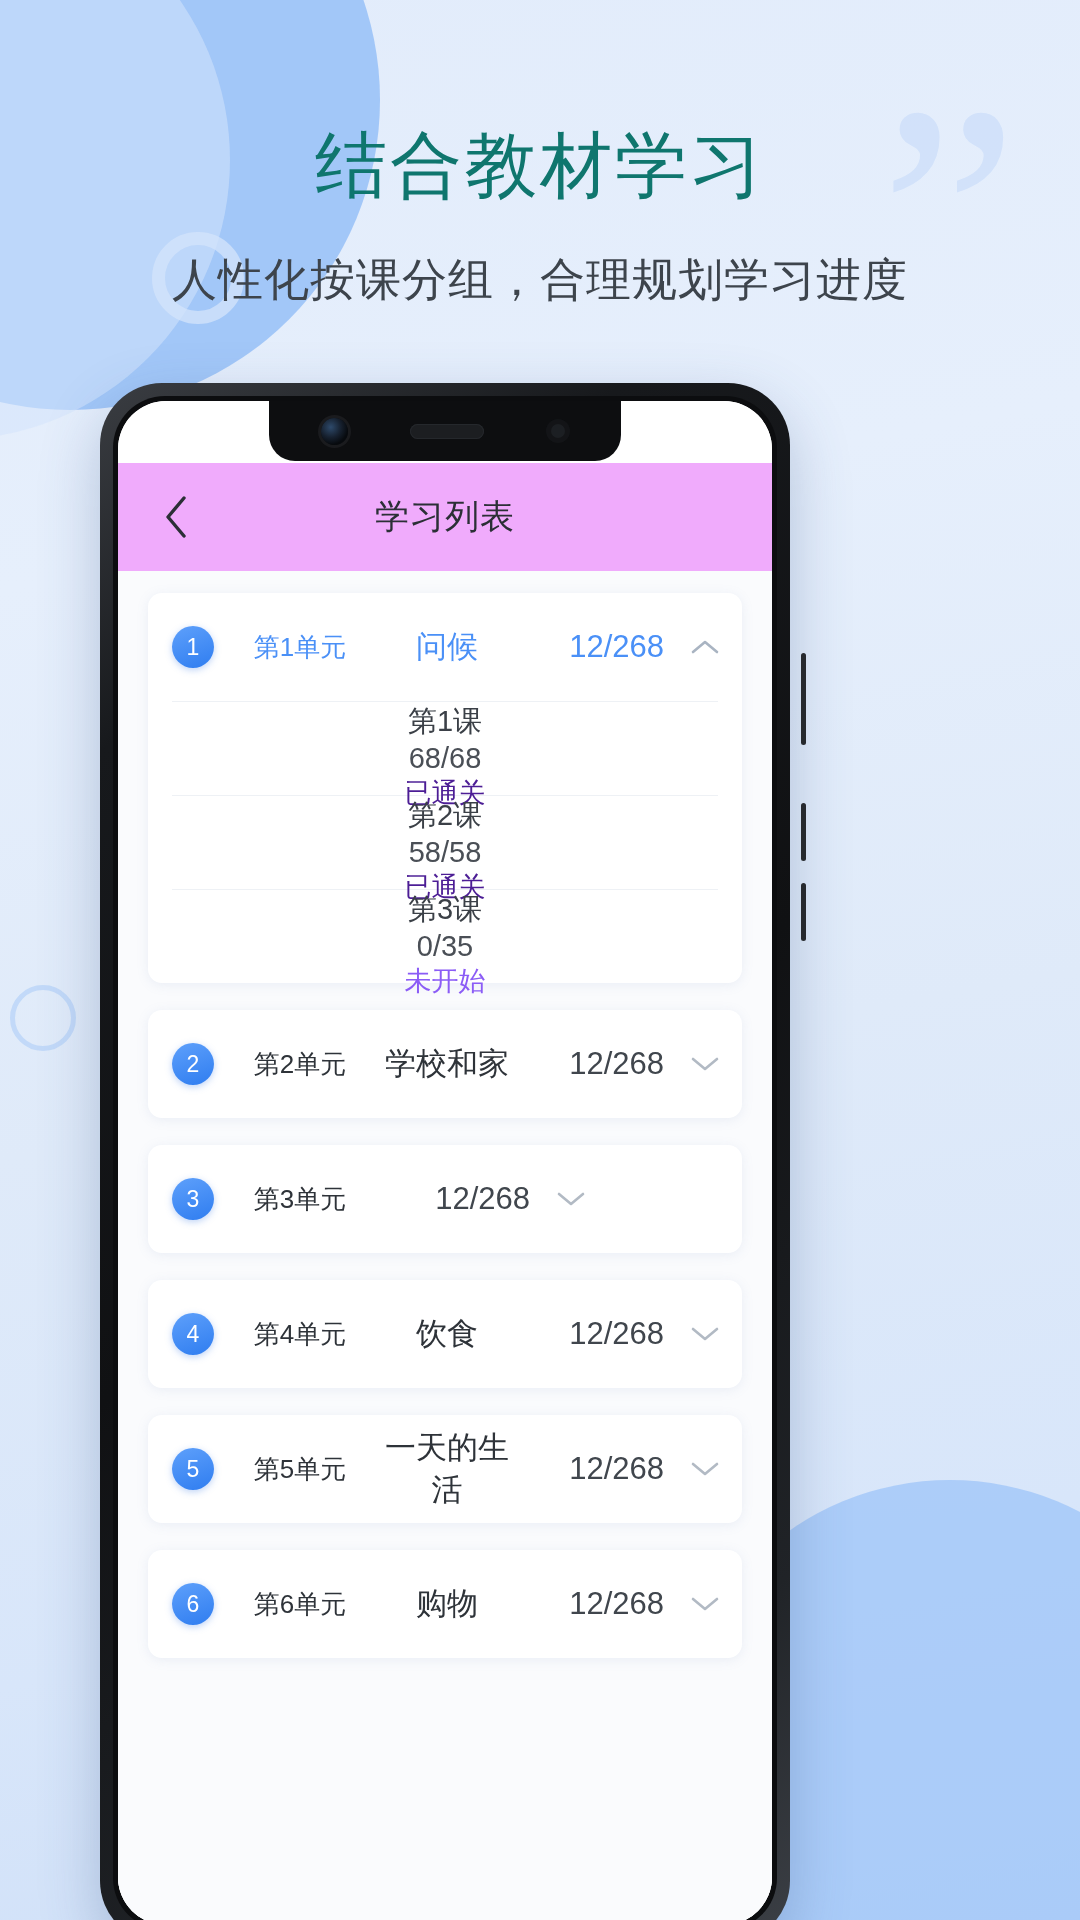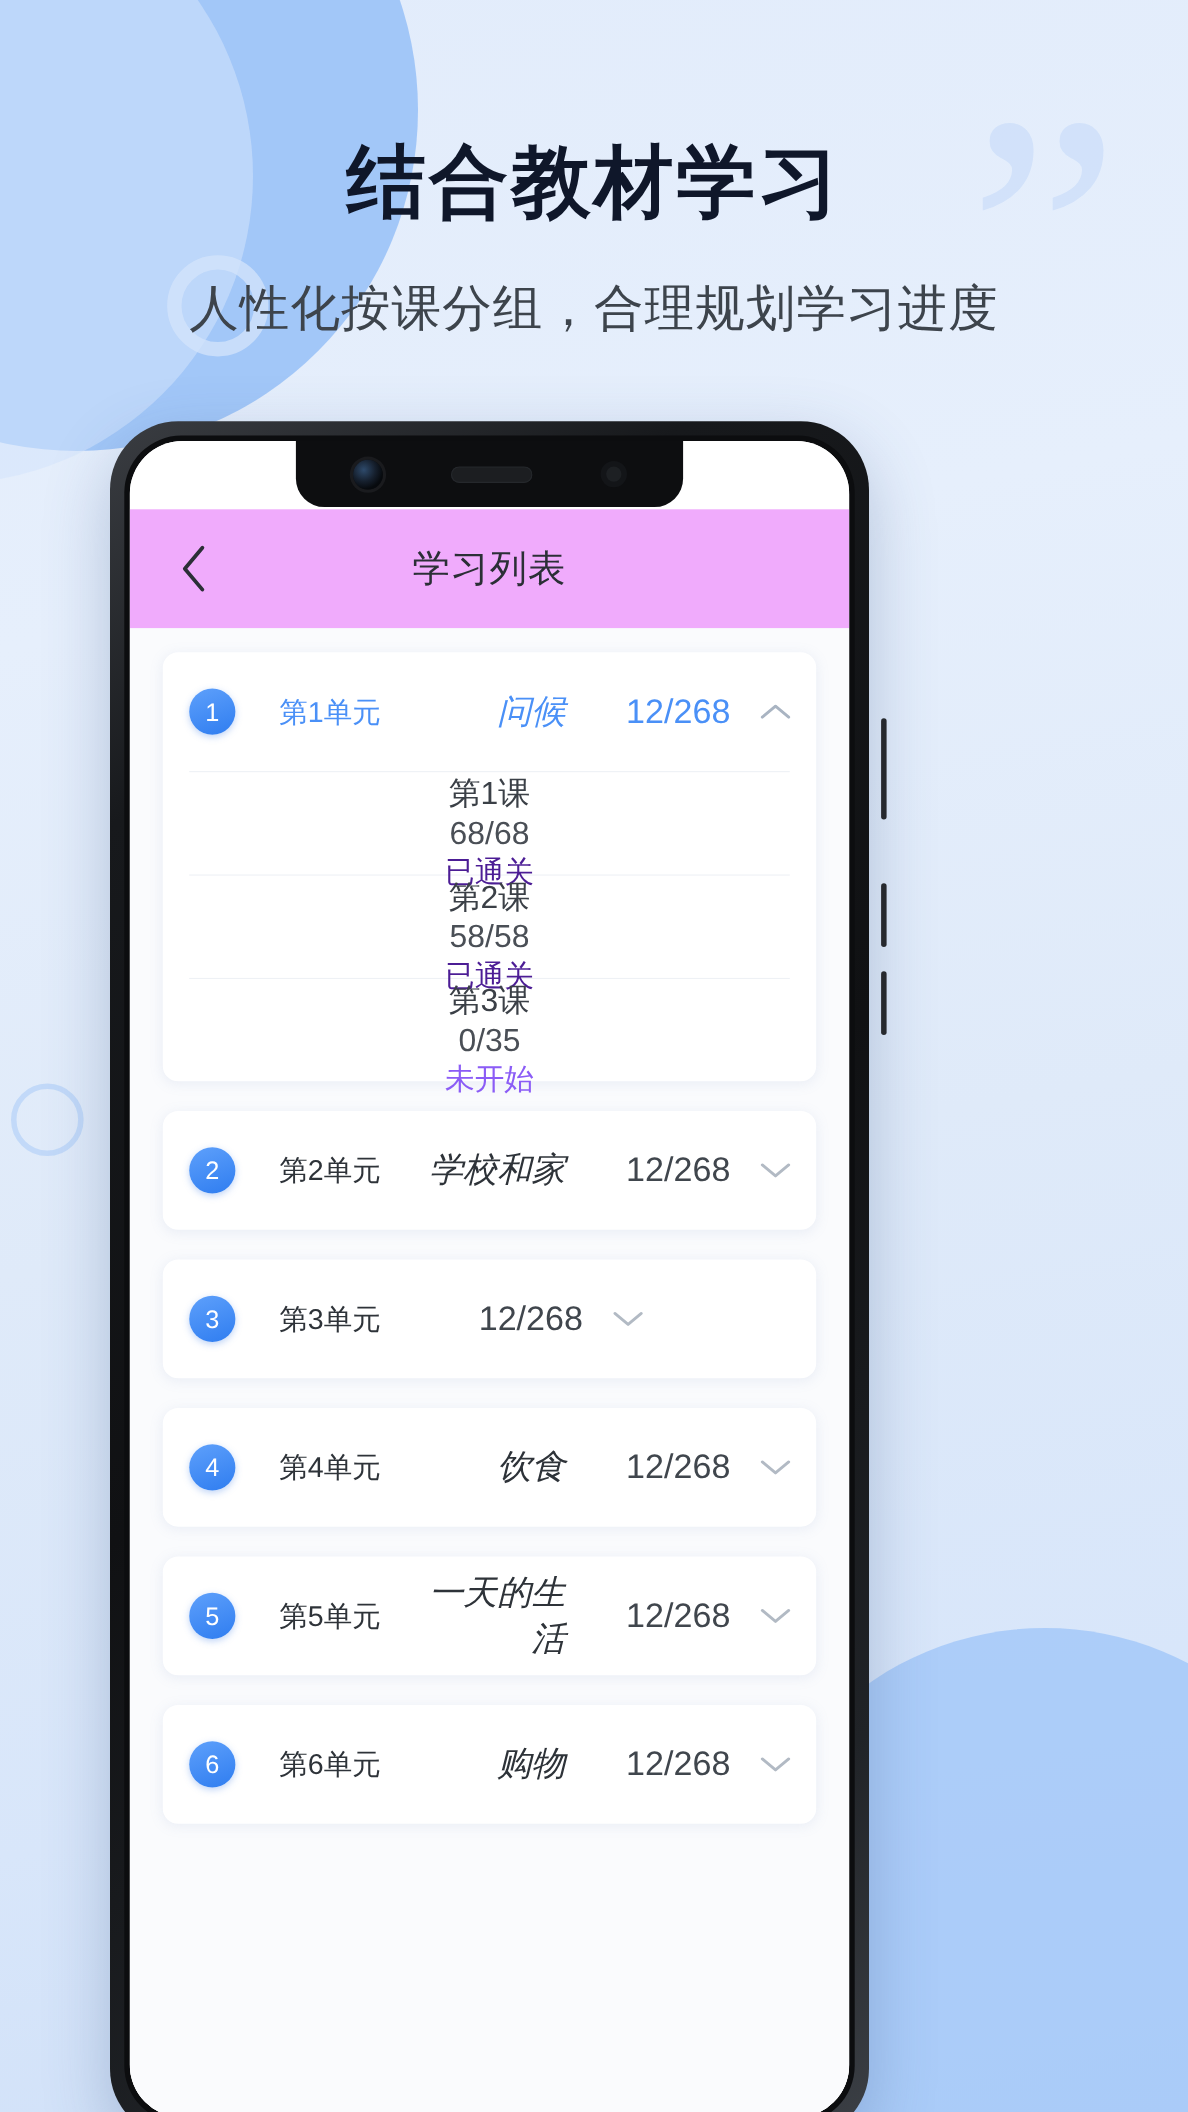--- a/index.html
+++ b/index.html
@@ -46,21 +46,21 @@
     position:absolute; left:152px; top:232px;
     width:92px; height:92px; border-radius:50%;
     border:13px solid #d4e4fb; opacity:.75;
   }
 
   
   .headline-wrap {
     position:absolute; top:118px; left:0; width:1080px; text-align:center; z-index:4;
   }
   .headline {
-    font-size:72px; font-weight:bold; color:#0f172a; letter-spacing:3px;
+    font-size:72px; font-weight:normal; color:#0f766e; letter-spacing:3px;
   }
   .subheadline {
     margin-top:36px;
     font-size:45px; color:#3d444c; letter-spacing:1px;
   }
 
   
   .phone {
     position:absolute;
     left:100px; top:383px;
@@ -171,22 +171,22 @@
     display:flex; align-items:center; justify-content:center;
     flex:0 0 auto;
     box-shadow:0 2px 7px rgba(70,130,230,.35);
   }
   .u-name {
     width:160px; text-align:center;
     font-size:26px; color:#2e3339;
     margin-left:6px;
   }
   .u-topic {
-    flex:1; text-align:right;
-    font-size:31px; color:#2e3339;font-style:italic;
+    flex:1; text-align:center;
+    font-size:31px; color:#2e3339;
   }
   .u-prog {
     width:150px; text-align:right;
     font-size:31px; color:#40464d;
   }
   .chev {
     width:56px; display:flex; align-items:center; justify-content:flex-end;
     color:#b2bac4; cursor:pointer;
   }
   .unit-card.active .u-name,

